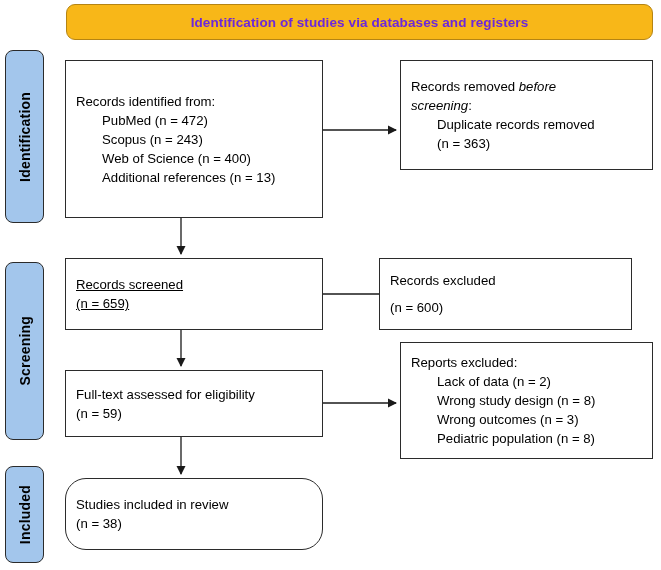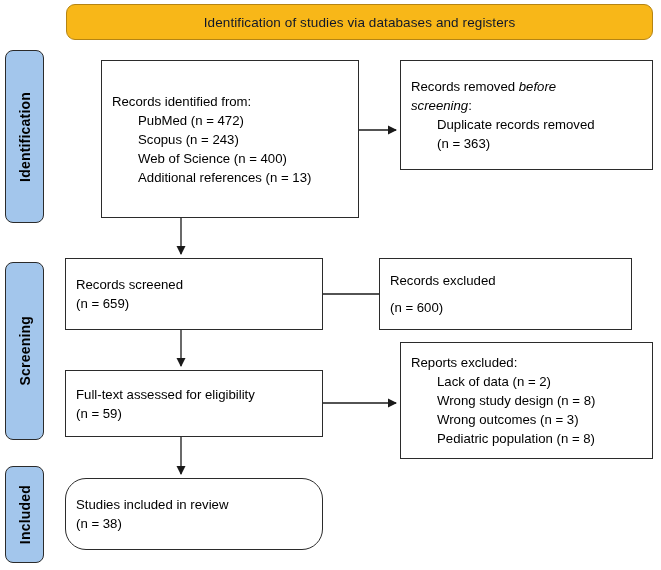--- a/index.html
+++ b/index.html
@@ -33,23 +33,23 @@
     background: #f8b718;
     border: 1.5px solid #b58413;
     border-radius: 9px;
     box-sizing: border-box;
     display: flex;
     align-items: center;
     justify-content: center;
   }
   .banner-text {
     font-size: 13.5px;
-    font-weight: normal;
+    font-weight: bold;
     letter-spacing: 0.1px;
-    color: #0f172a;
+    color: #6d28d9;
     text-align: center;
   }
 
   
   .stage {
     position: absolute;
     left: 5px;
     width: 39px;
     background: #a3c6ec;
     border: 1.5px solid #2b2b2b;
@@ -86,24 +86,24 @@
   .box .line {
     font-size: 13.2px;
     line-height: 19px;
     white-space: pre;
     color: #000;
   }
   .box .line.indent { padding-left: 26px; }
   .box .line .ital { font-style: italic; }
 
   
-  #box-identified      { left: 65px;  top: 60px;  width: 258px; height: 158px; margin-left: 36px; }
+  #box-identified      { left: 65px;  top: 60px;  width: 258px; height: 158px; }
   #box-removed         { left: 400px; top: 60px;  width: 253px; height: 110px; }
   
-  #box-screened        { left: 65px;  top: 258px; width: 258px; height: 72px; }
+  #box-screened        { left: 65px;  top: 258px; width: 258px; height: 72px; text-decoration: underline; }
   #box-excluded        { left: 379px; top: 258px; width: 253px; height: 72px; gap: 8px; }
   
   #box-fulltext        { left: 65px;  top: 370px; width: 258px; height: 67px; }
   #box-reports-excl    { left: 400px; top: 342px; width: 253px; height: 117px; }
   
   #box-included        { left: 65px;  top: 478px; width: 258px; height: 72px; border-radius: 21px; }
 
   
   #connectors {
     position: absolute;

